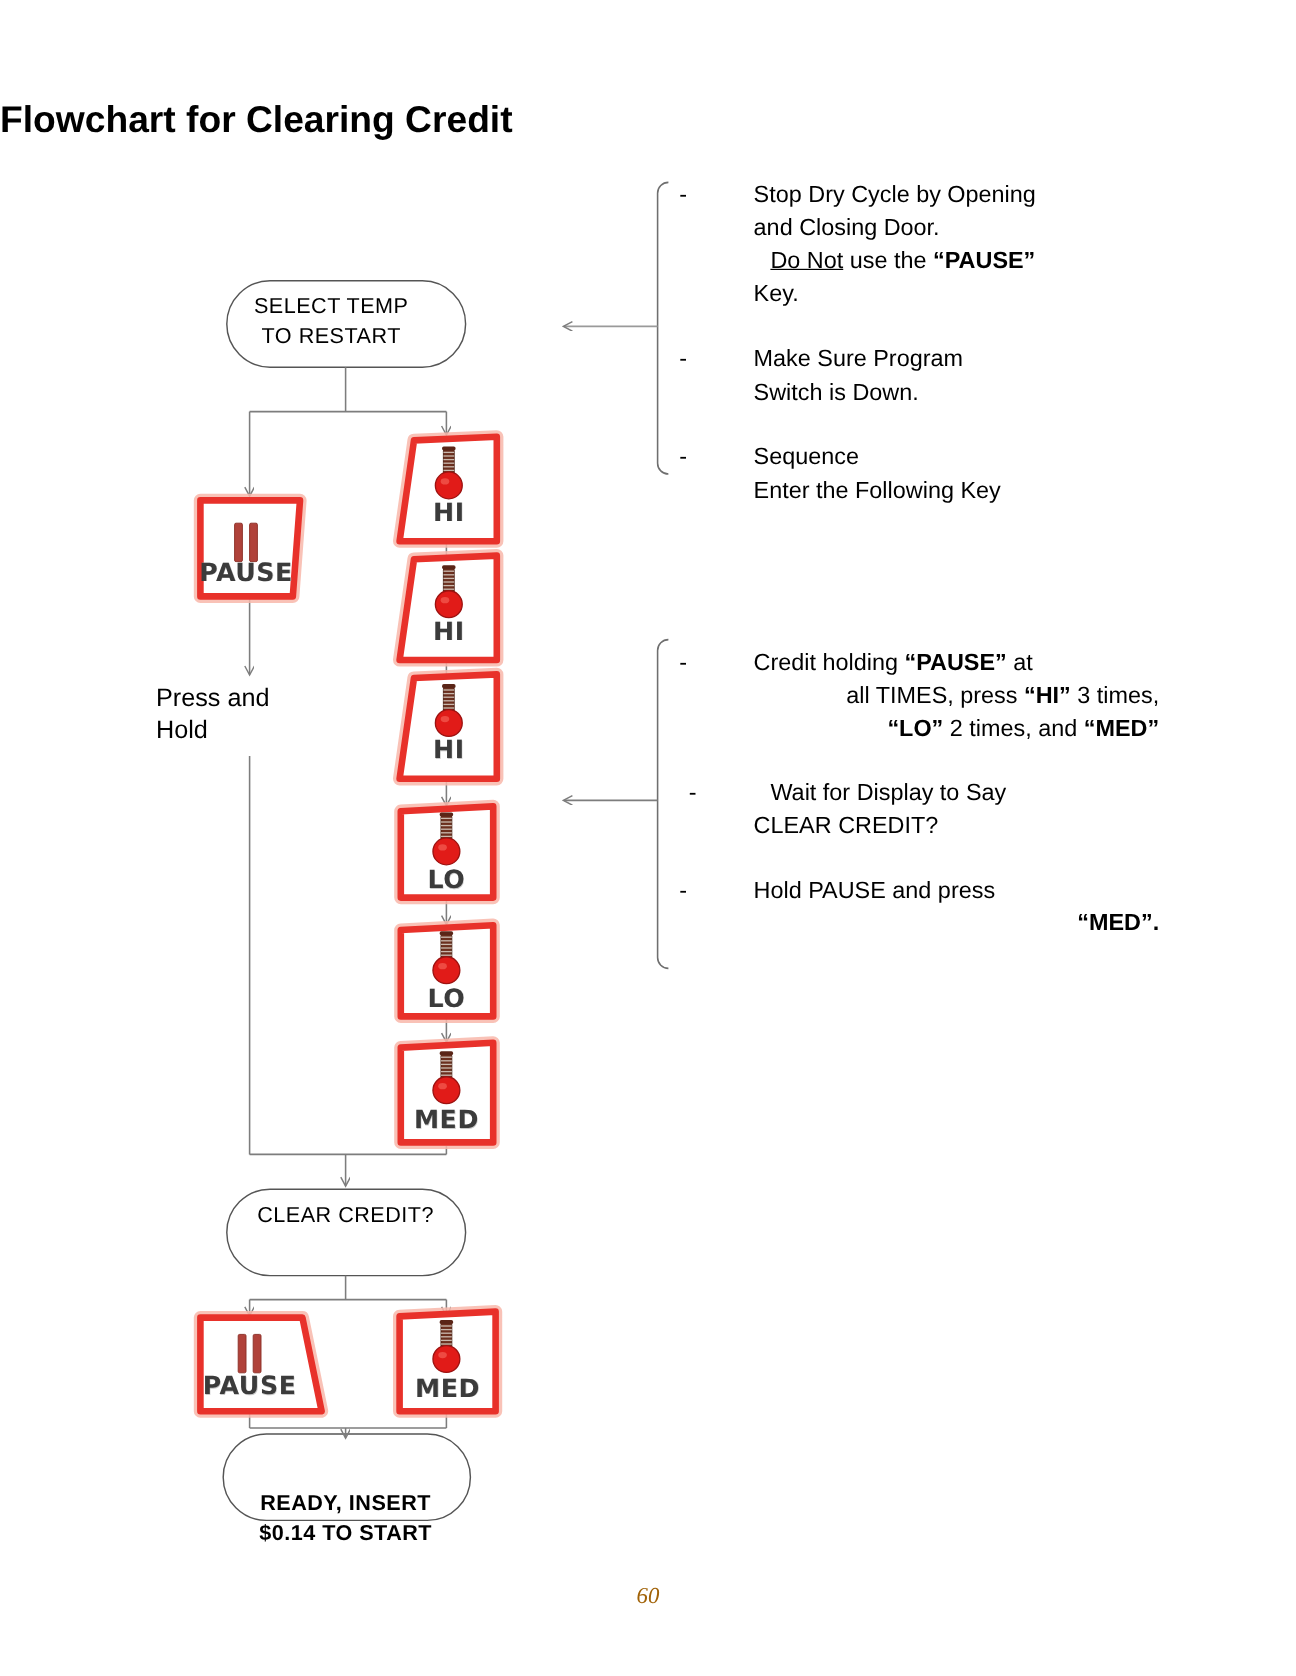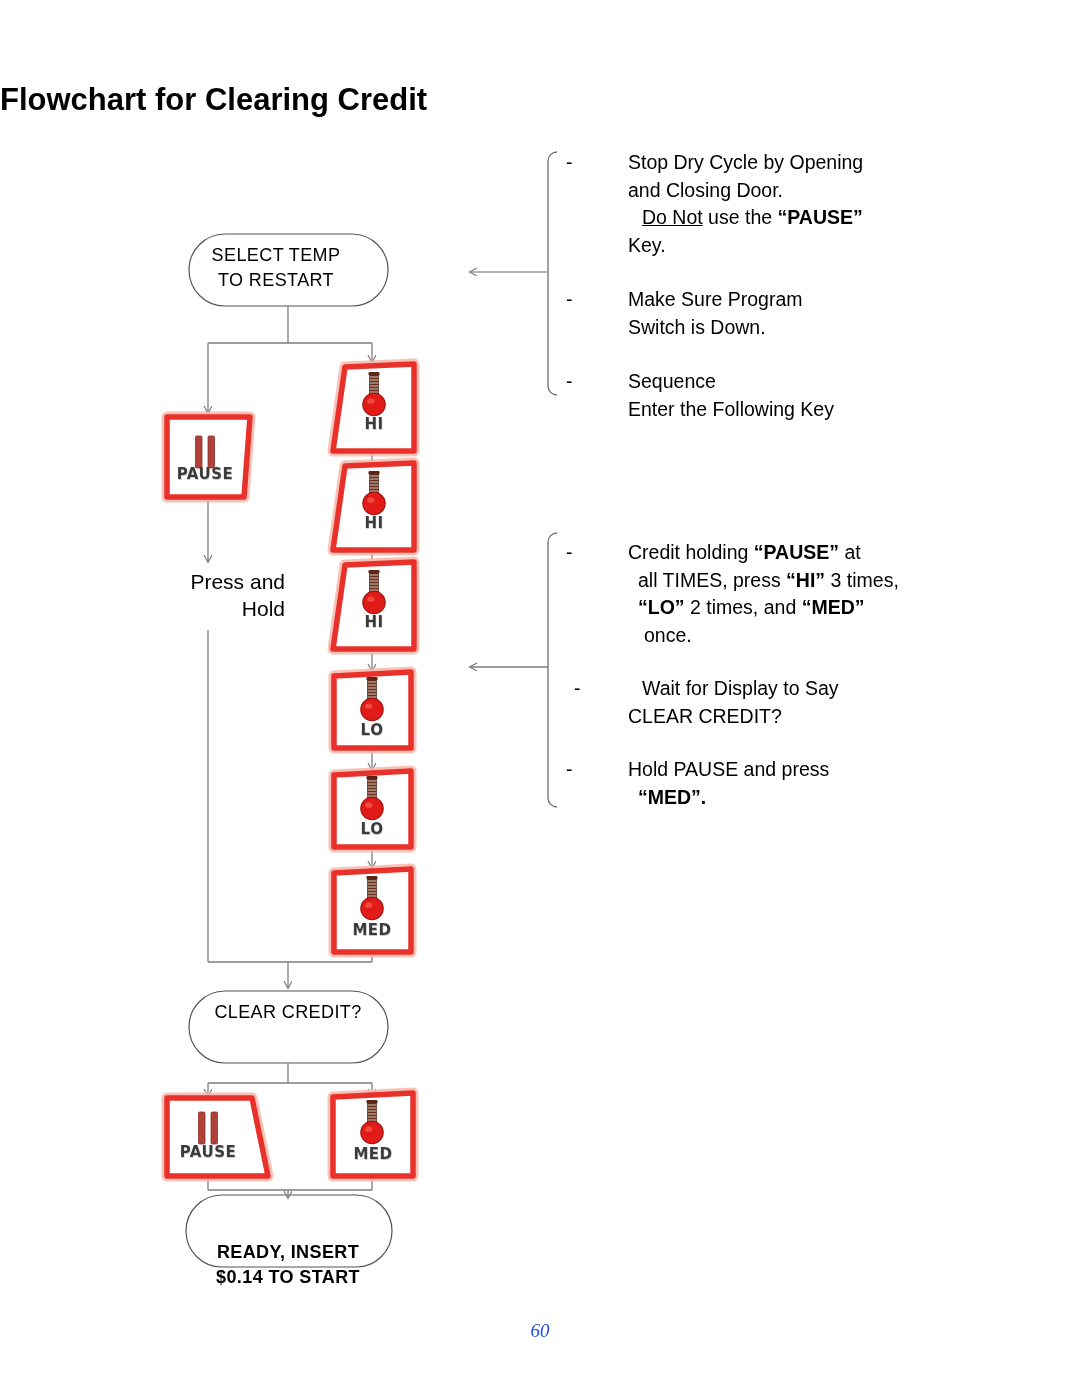--- a/index.html
+++ b/index.html
@@ -16,21 +16,21 @@
     text-align:left;
     font-size:31px;font-weight:bold;letter-spacing:0px;
     white-space:nowrap;
   }
 
   
   .note-block{position:absolute;font-size:19.5px;line-height:27.5px;}
   .note-item{position:relative;display:block;margin:0;}
   .note-dash{position:absolute;left:0;top:0;width:26px;}
   .note-text{display:block;margin-left:62px;}
-  .note-ind{display:block;margin-left:72px;}
+  .note-ind{display:block;margin-left:72px;text-align:right;}
   .u{text-decoration:underline;margin-left:14px;}
   .b{font-weight:bold;}
 
   #note-block-1{left:566px;top:149px;width:400px;}
   #note-block-2{left:566px;top:539px;width:400px;}
   .gap{height:27px;}
   .gap-s{height:26px;}
 
   
   svg.layer{position:absolute;left:0;top:0;width:1080px;height:1397px;overflow:visible;}
@@ -39,33 +39,33 @@
   .node-label{
     position:absolute;text-align:center;font-size:18px;line-height:25px;
     letter-spacing:.4px;white-space:nowrap;
   }
   #label-select-temp{left:190px;top:243px;width:172px;}
   #label-clear-credit{left:190px;top:1000px;width:196px;}
   #label-ready{left:182px;top:1240px;width:212px;font-weight:bold;}
 
   #label-press-hold{
     position:absolute;left:130px;top:568px;width:155px;
-    text-align:right;font-size:21px;line-height:27px;
+    text-align:left;font-size:21px;line-height:27px;
   }
   .keycap-text{
     position:absolute;width:100%;text-align:center;
     font-family:"DejaVu Sans",sans-serif;
-    font-weight:bold;font-size:15px;color:#3b3b3b;
+    font-weight:bold;font-size:21px;color:#3b3b3b;
     text-shadow:0.5px 0.5px 0 #c9c9c9;
     letter-spacing:.5px;
   }
   #page-number{
     position:absolute;left:0;top:1320px;width:1080px;text-align:center;
     font-family:"Liberation Serif","DejaVu Serif",serif;
-    font-style:italic;font-size:19px;color:#1d4ed8;
+    font-style:italic;font-size:19px;color:#a16207;
   }
 </style>
 </head>
 <body>
 
 <div class="page">
 
   <div id="page-title">Flowchart for Clearing Credit</div>
 
   <svg class="layer" viewBox="0 0 1080 1397" xmlns="http://www.w3.org/2000/svg">
@@ -272,21 +272,20 @@
     </div>
   </div>
 
   <div class="note-block" id="note-block-2">
 
     <div class="note-item">
       <span class="note-dash">-</span>
       <span class="note-text"><span>Credit holding </span><span class="b">“PAUSE”</span><span> at</span></span>
       <span class="note-ind"><span>all TIMES, press </span><span class="b">“HI”</span><span> 3 times,</span></span>
       <span class="note-ind"><span class="b">“LO”</span><span> 2 times, and </span><span class="b">“MED”</span></span>
-      <span class="note-ind" style="margin-left:78px;">once.</span>
     </div>
 
     <div class="gap-s"></div>
 
     <div class="note-item" style="margin-left:8px;">
       <span class="note-dash">-</span>
       <span class="note-text" style="margin-left:68px;">Wait for Display to Say</span>
       <span class="note-text" style="margin-left:54px;">CLEAR CREDIT?</span>
     </div>
 

